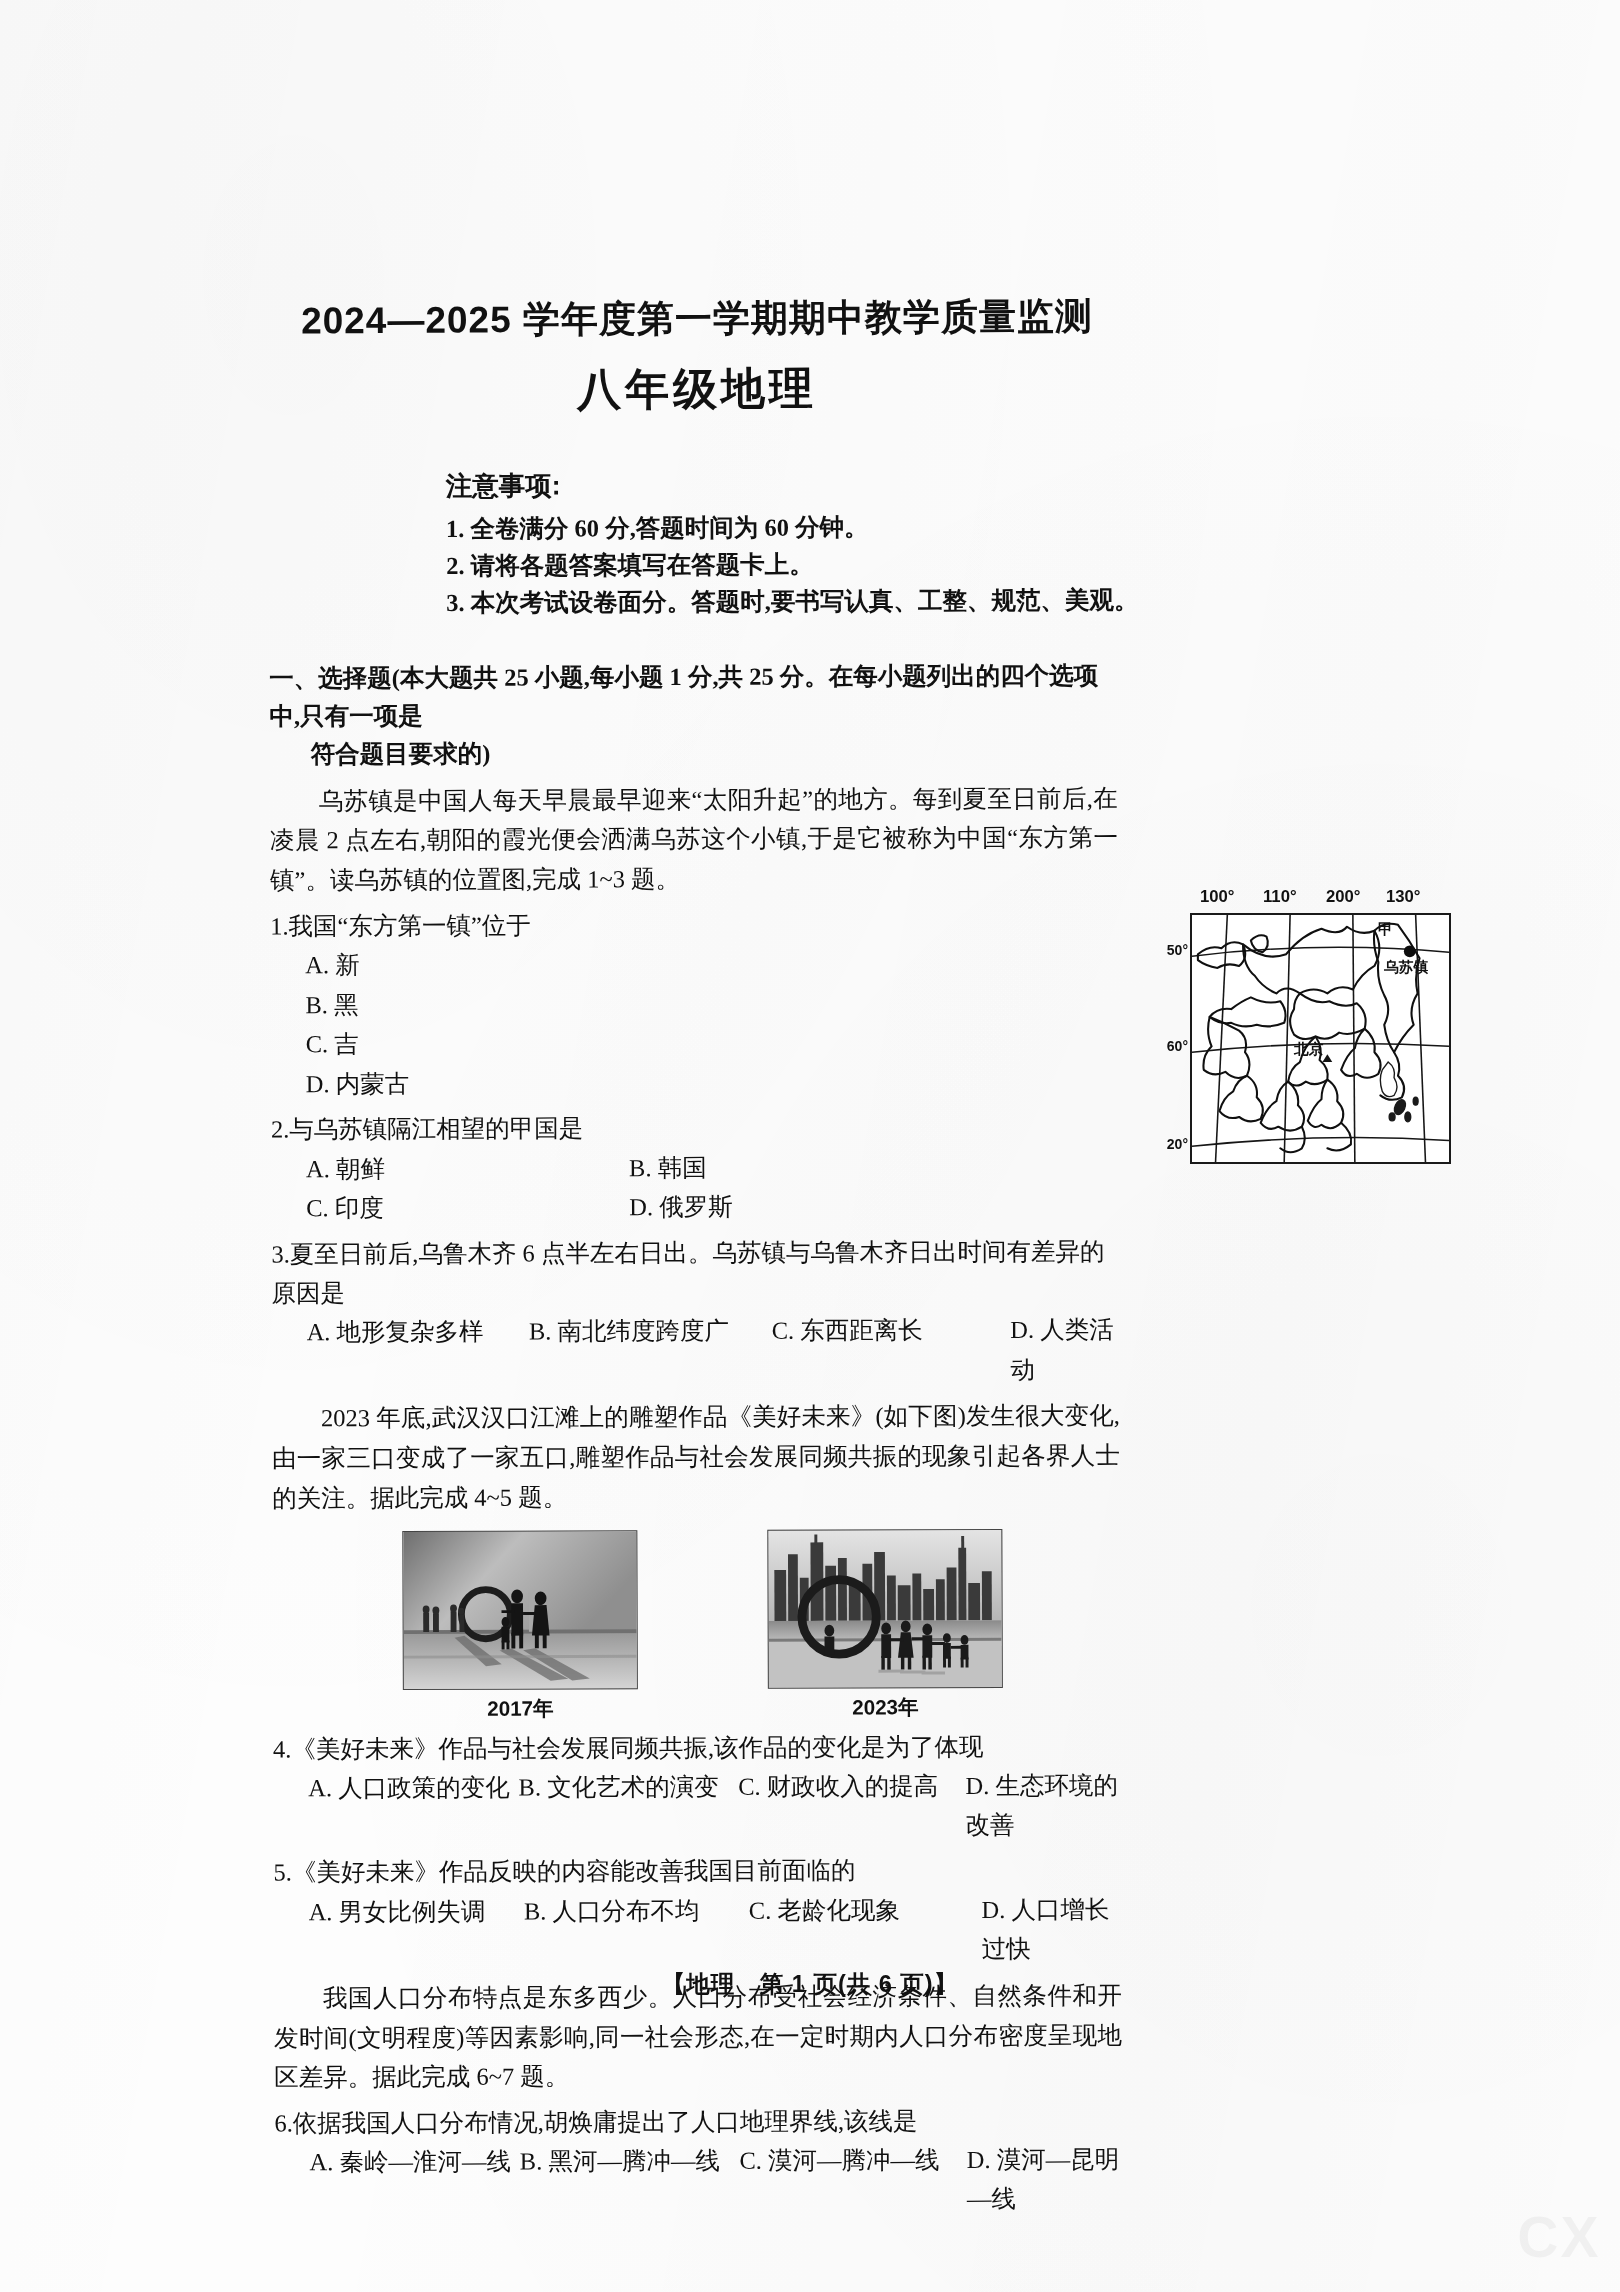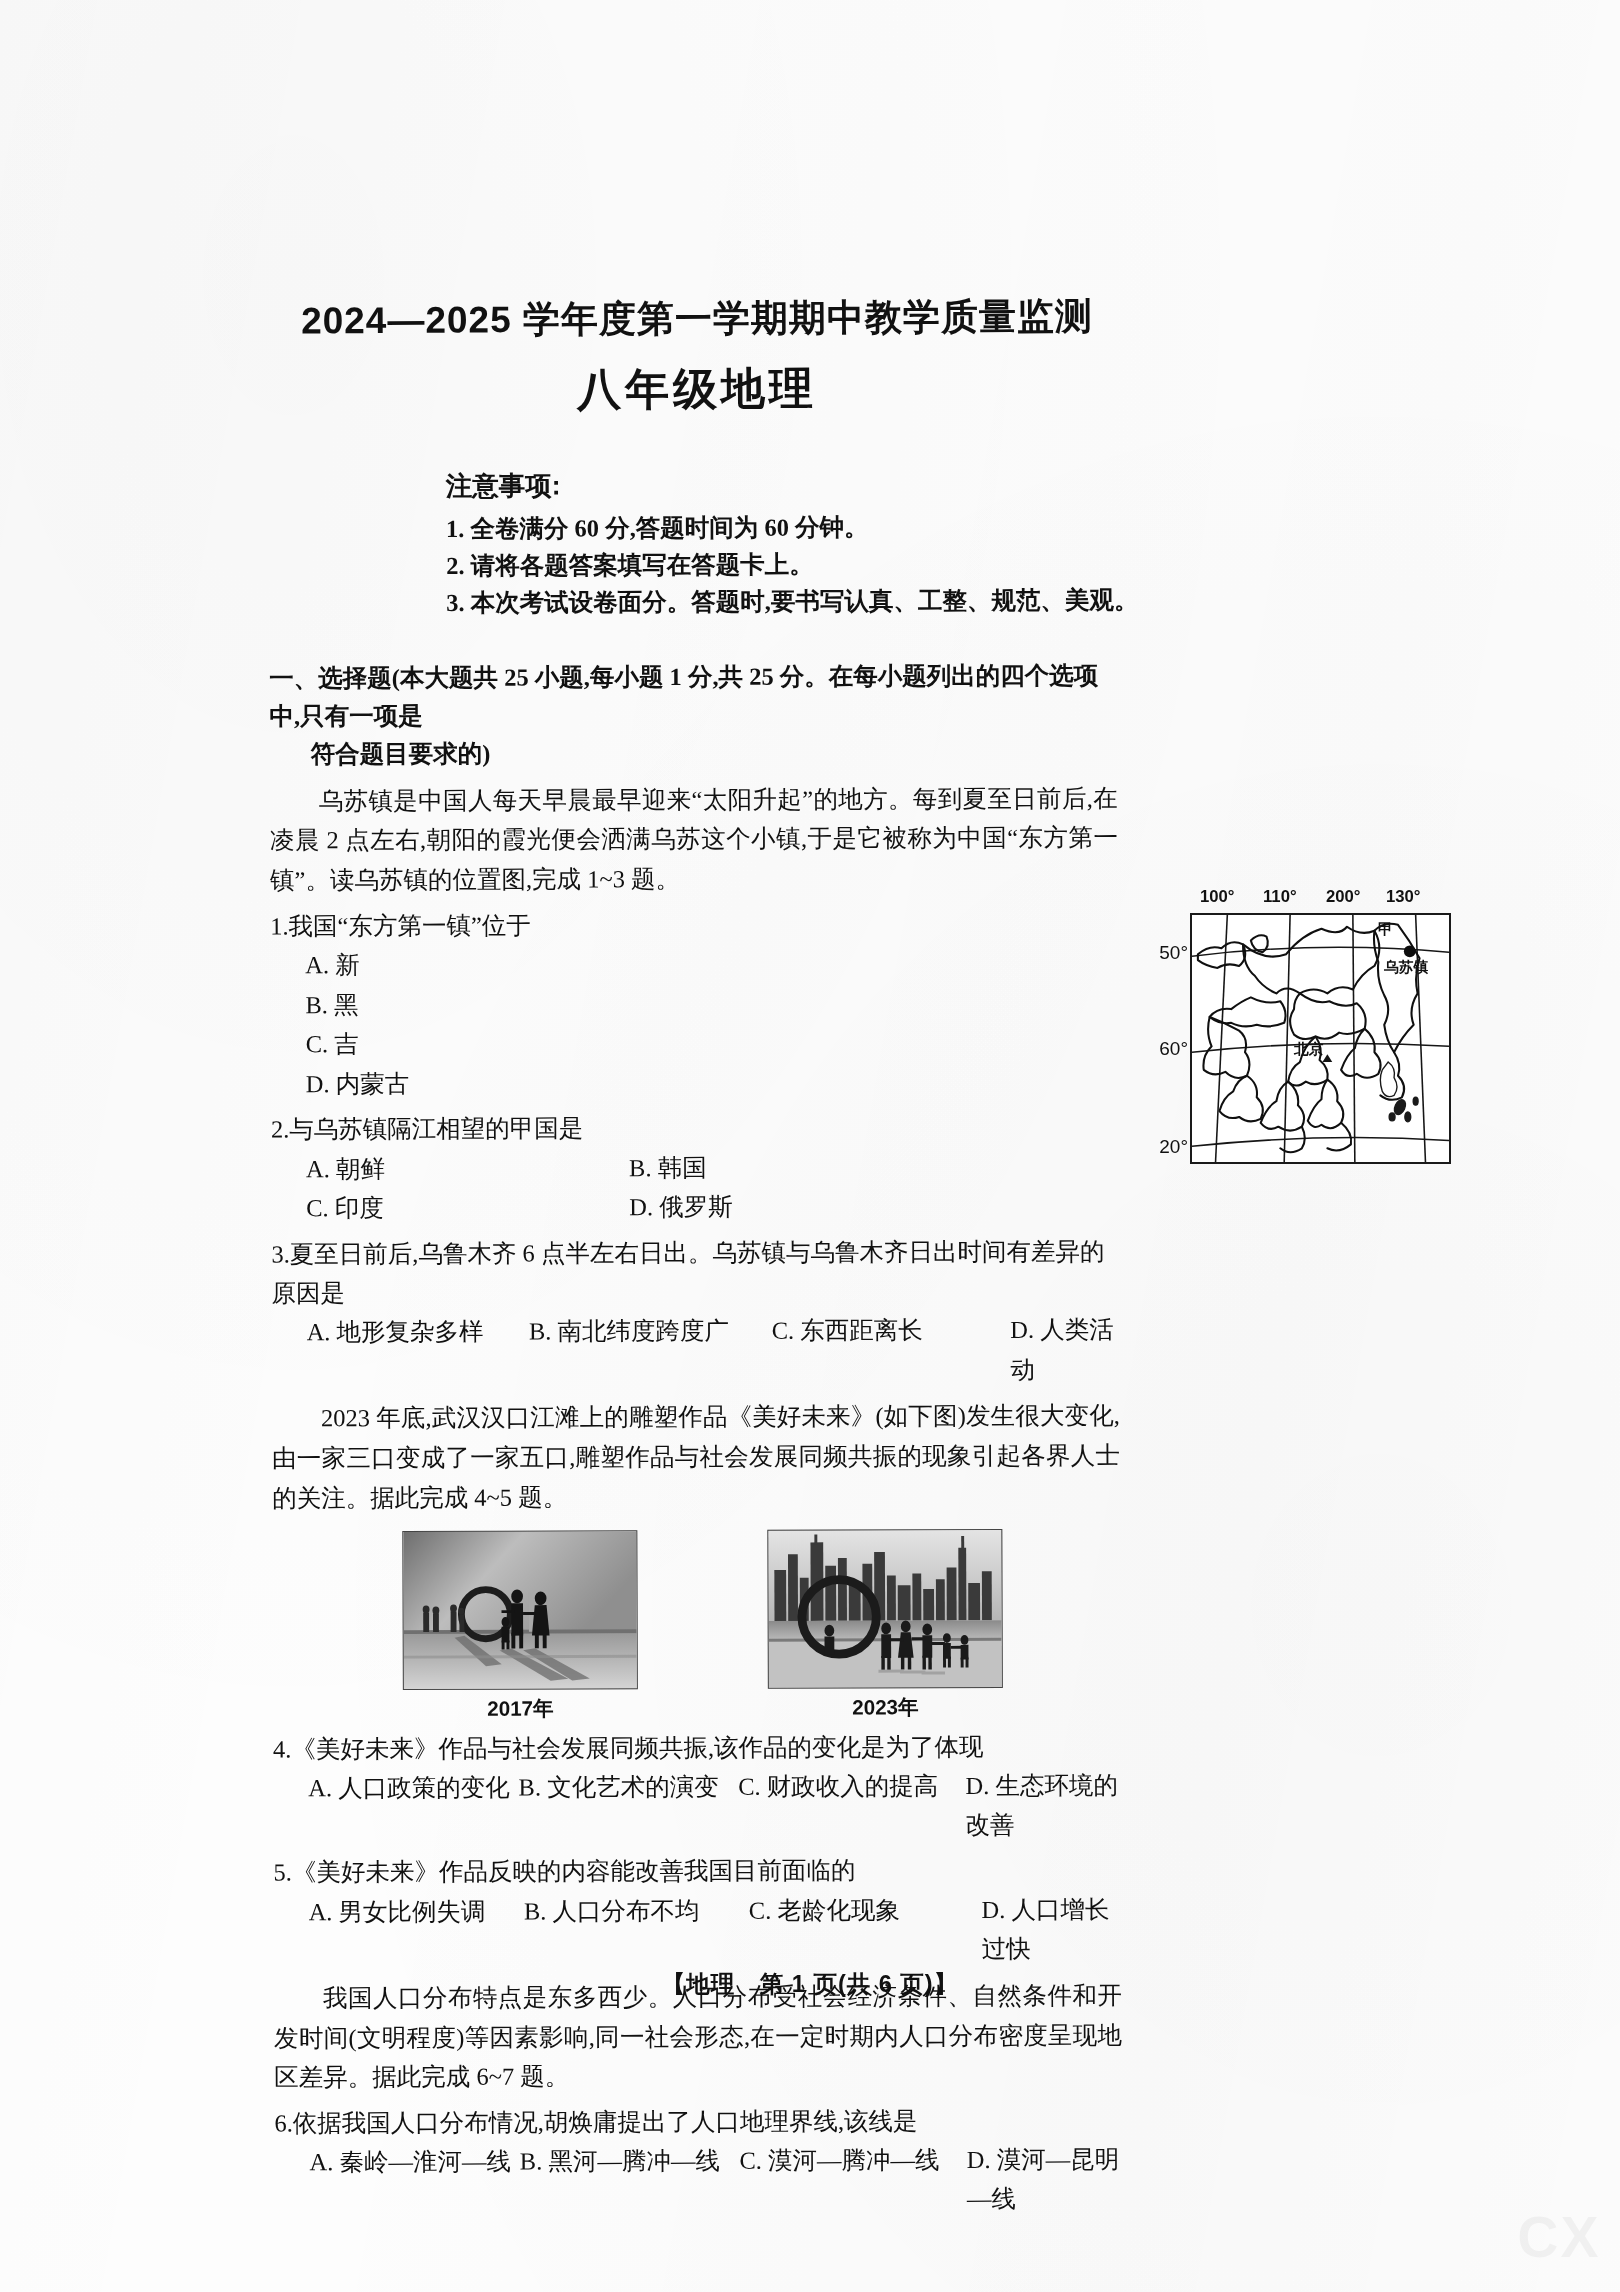--- a/index.html
+++ b/index.html
@@ -145,22 +145,22 @@
     border: 2.5px solid #1a1a1a;
     background: #ffffff;
     overflow: hidden;
   }
   .map-latlabels {
     position: absolute;
     left: 0;
     top: 25.5px;
     width: 33px;
     height: 247px;
-    font-size: 19px;
-    font-weight: normal;
+    font-size: 14px;
+    font-weight: bold;
     font-family: "Liberation Sans", "DejaVu Sans", sans-serif;
   }
   .map-latlabels span { position: absolute; right: 2px; }
   .map-city-label {
     position: absolute;
     font-size: 14.7px;
     font-weight: bold;
     font-family: "Liberation Sans", "DejaVu Sans", sans-serif;
     white-space: nowrap;
   }

